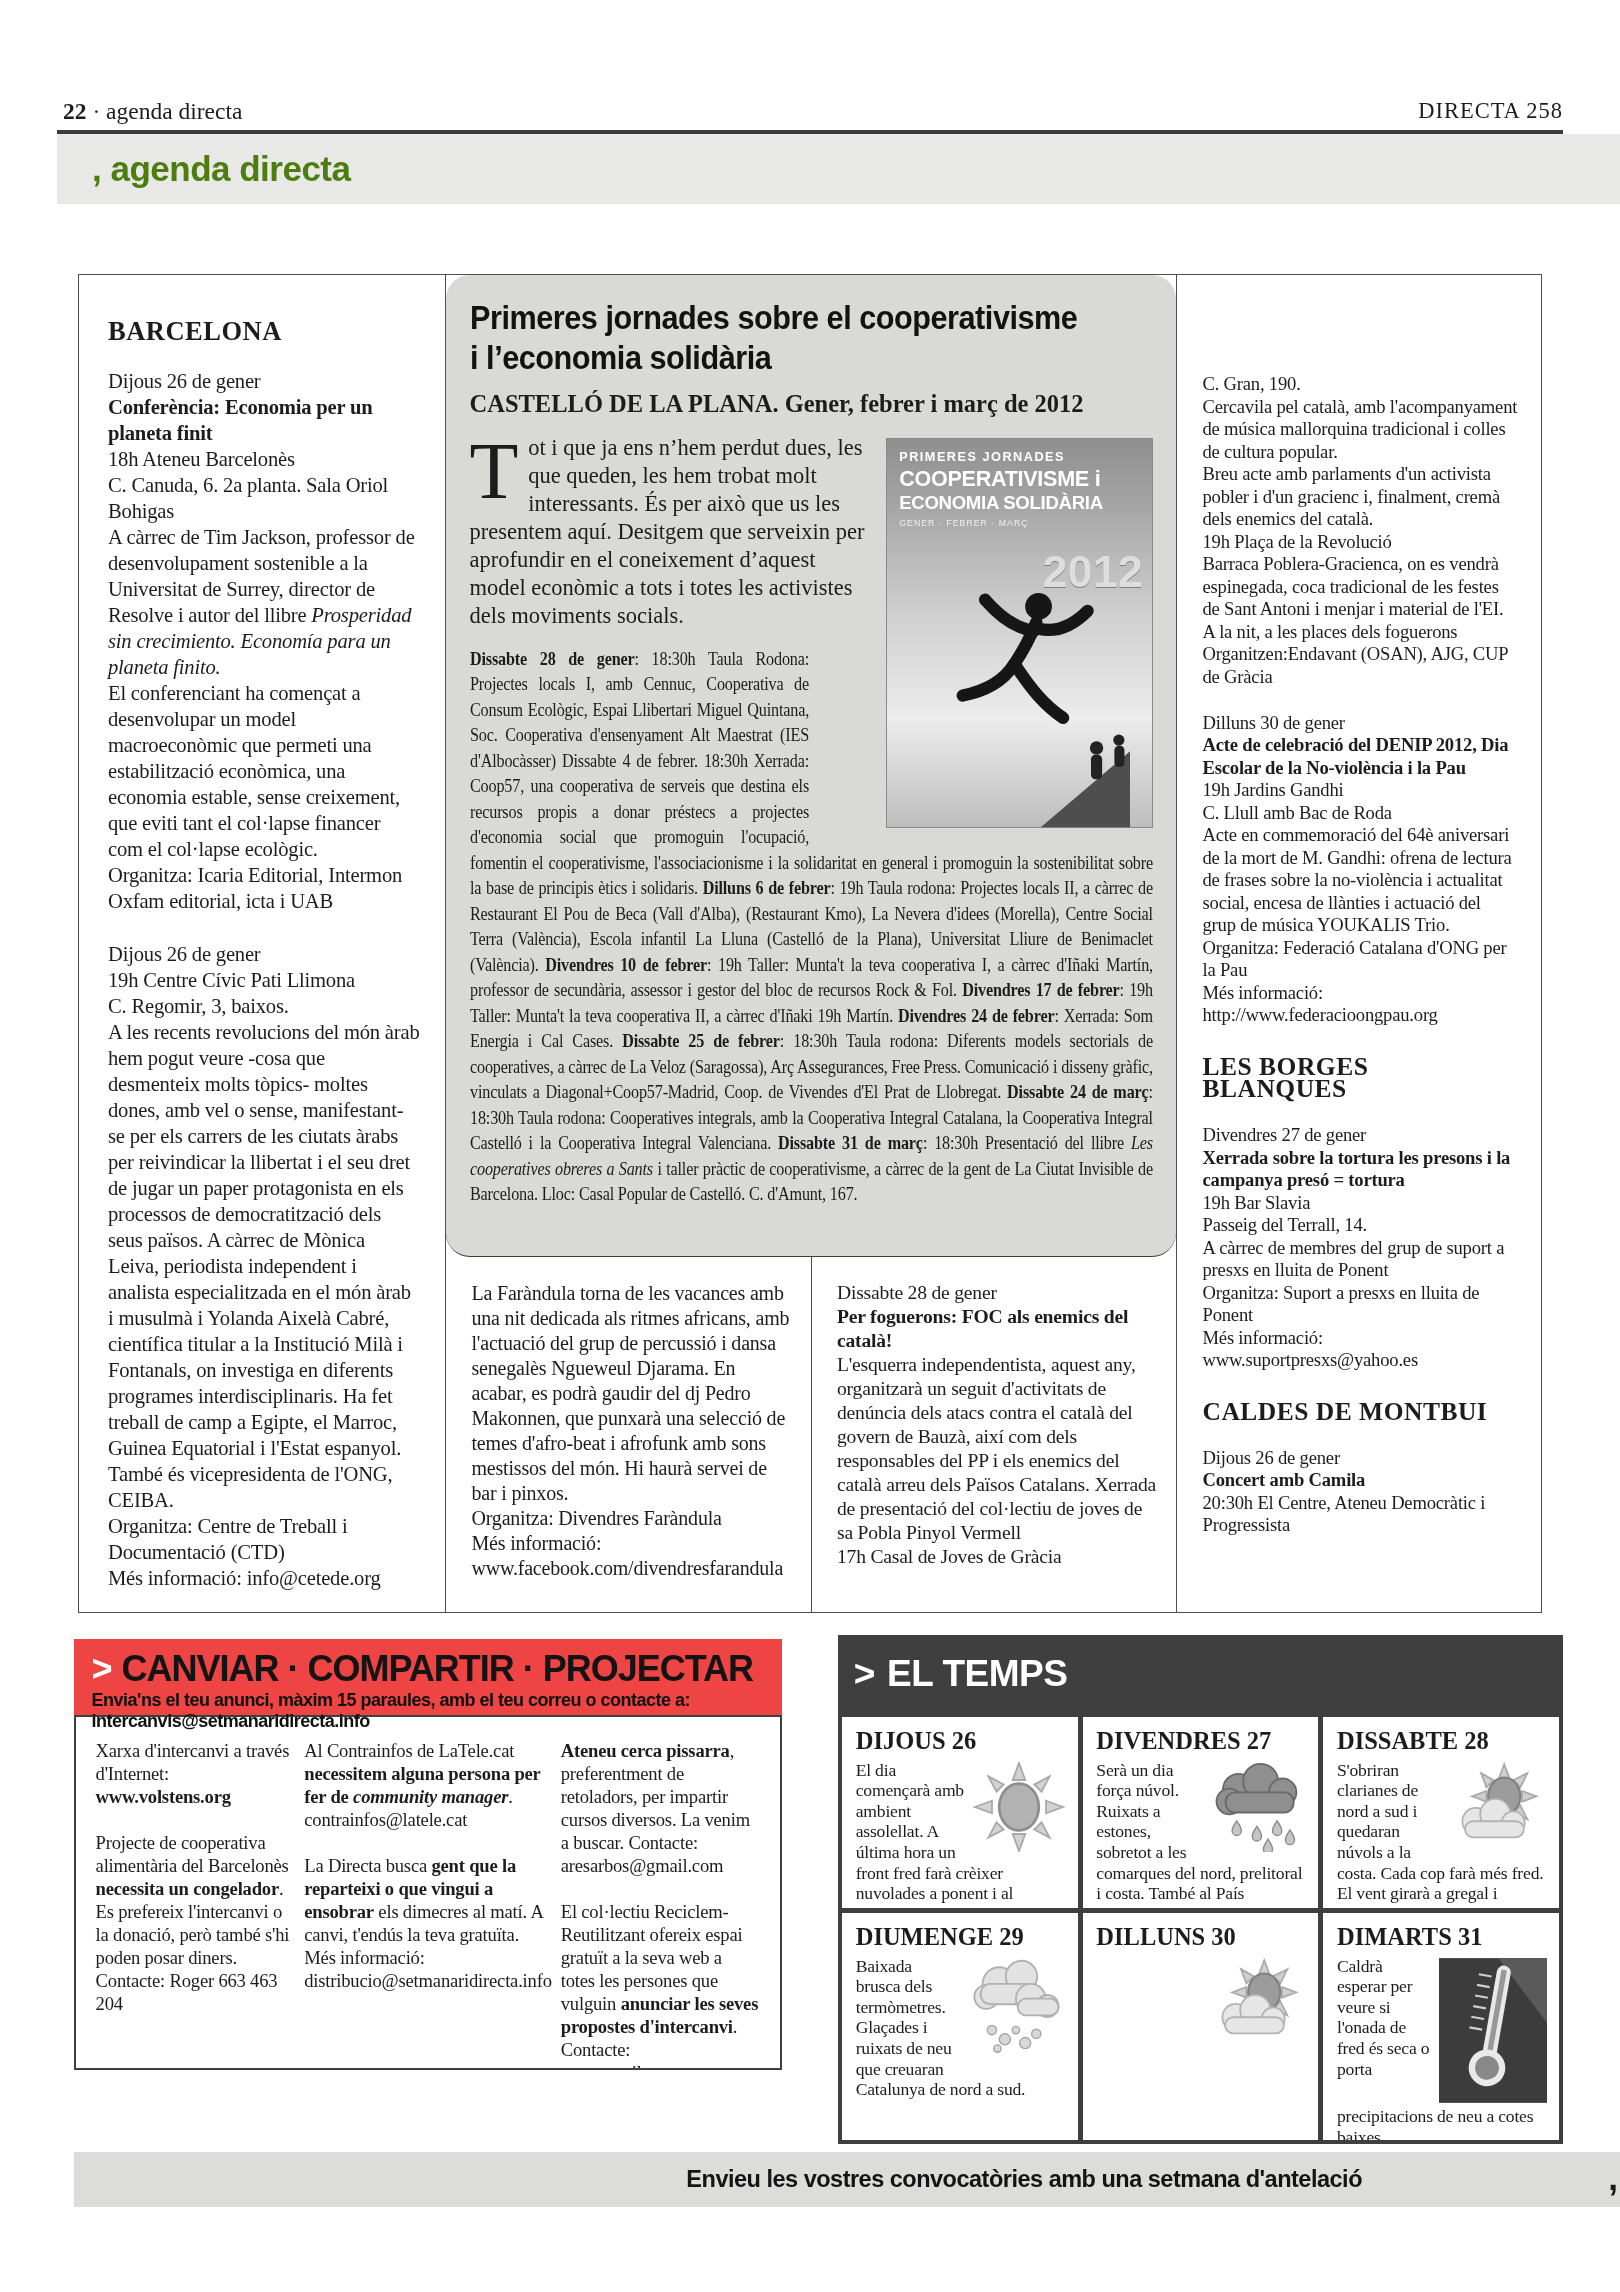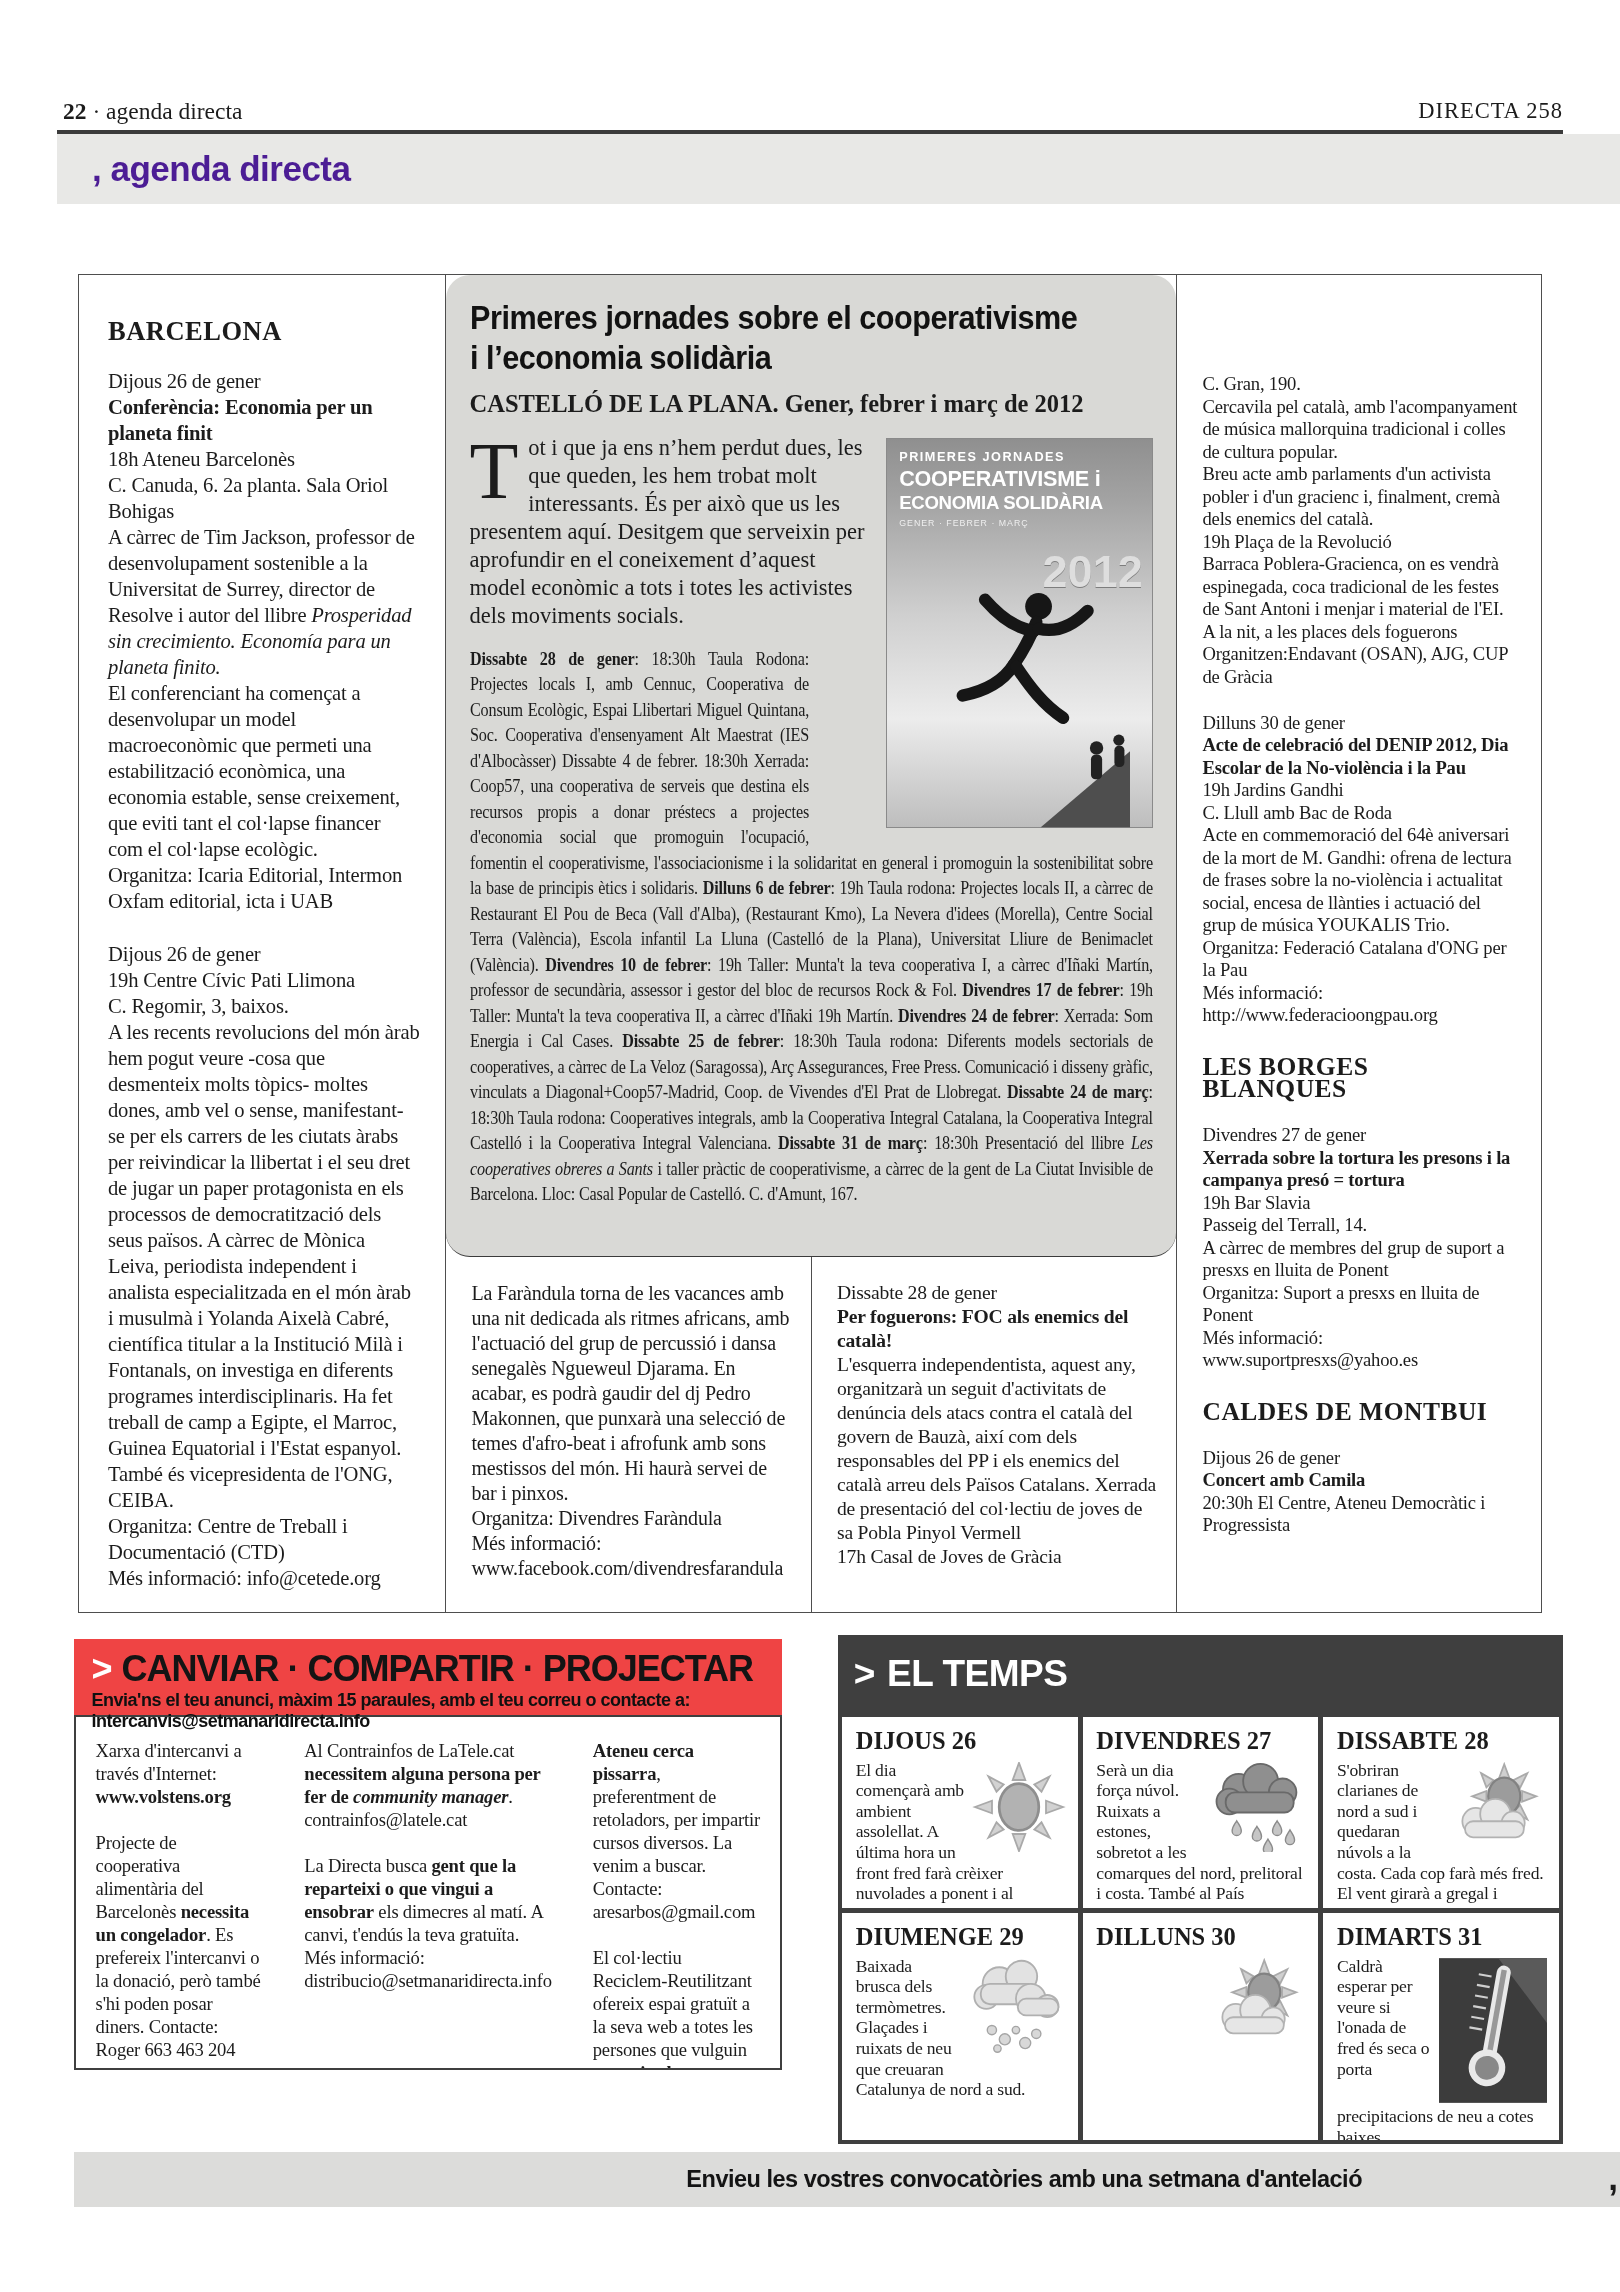--- a/index.html
+++ b/index.html
@@ -8,21 +8,21 @@
          font-family:"Liberation Serif", serif; overflow:hidden; }
 
   
   .folio-left { position:absolute; left:63px; top:98px; font-size:23.5px; }
   .folio-left b { font-weight:bold; }
   .folio-right { position:absolute; right:57px; top:98px; font-size:22.5px; letter-spacing:1px; }
   .top-rule { position:absolute; left:57px; top:130px; width:1506px; height:3.9px; background:#3b3b3b; }
   .section-band { position:absolute; left:57px; top:134px; width:1563px; height:70px;
                   background:#e8e8e6; display:flex; align-items:center; }
   .section-band h1 { font-family:"Liberation Sans", sans-serif; font-weight:bold;
-                     font-size:35px; letter-spacing:-0.5px; padding-left:35px; color:#4c1d95; }
+                     font-size:35px; letter-spacing:-0.5px; padding-left:35px; color:#4d7c0f; }
 
   
   .main-box { position:absolute; left:78px; top:274px; width:1464px; height:1339px;
               border:1px solid #4e4e4e; display:flex; overflow:hidden; }
   .col-left { width:367px; border-right:1px solid #4e4e4e; padding:43px 25.5px 7.8px 29px; overflow:hidden; }
   .col-mid  { width:731px; border-right:1px solid #4e4e4e; display:flex; flex-direction:column; }
   .col-right{ flex:1; padding:98px 23.5px 7.8px 25.5px; overflow:hidden; }
 
   h2.city { font-size:26.5px; font-weight:bold; letter-spacing:0.5px; margin:0 0 23.5px; }
   .col-right h2.city { margin-top:29px; font-size:25.5px; }
@@ -73,21 +73,21 @@
   
   .canviar { position:absolute; left:74px; top:1639px; width:708px; }
   .canviar-band { background:#ef4444; height:76px; padding:9.8px 15.7px 0 17.6px; }
   .canviar-title { font-family:"Liberation Sans", sans-serif; font-weight:bold; font-size:36px;
                    letter-spacing:-1px; color:#141414; line-height:39px; }
   .canviar-title .chev { color:#ffffff; margin-right:9.8px; }
   .canviar-sub { font-family:"Liberation Sans", sans-serif; font-weight:bold; font-size:18px;
                  letter-spacing:-0.5px; color:#101010; margin-top:2px; }
   .canviar-box { border:2.9px solid #3f3f3f; background:#ffffff; height:355px;
                  padding:21.6px 19.6px 0; display:grid; grid-template-columns:repeat(3,1fr);
-                 column-gap:41px; overflow:hidden; }
+                 column-gap:9px; overflow:hidden; }
   .ad { white-space:pre-line; font-size:18.6px; line-height:23px; letter-spacing:-0.2px; margin-bottom:23.5px; }
 
   
   .temps { position:absolute; left:838px; top:1635px; width:725px; }
   .temps-band { background:#3f3f3f; height:78px; display:flex; align-items:center; padding-left:15.7px; }
   .temps-band .t-title { font-family:"Liberation Sans", sans-serif; font-weight:bold; font-size:37px;
                          color:#ffffff; letter-spacing:-0.5px; }
   .temps-band .chev { color:#ffffff; font-family:"Liberation Sans", sans-serif; font-weight:bold;
                       font-size:37px; margin-right:11.8px; }
   .weather-grid { display:grid; grid-template-columns:repeat(3,1fr); grid-template-rows:191px 227px;

